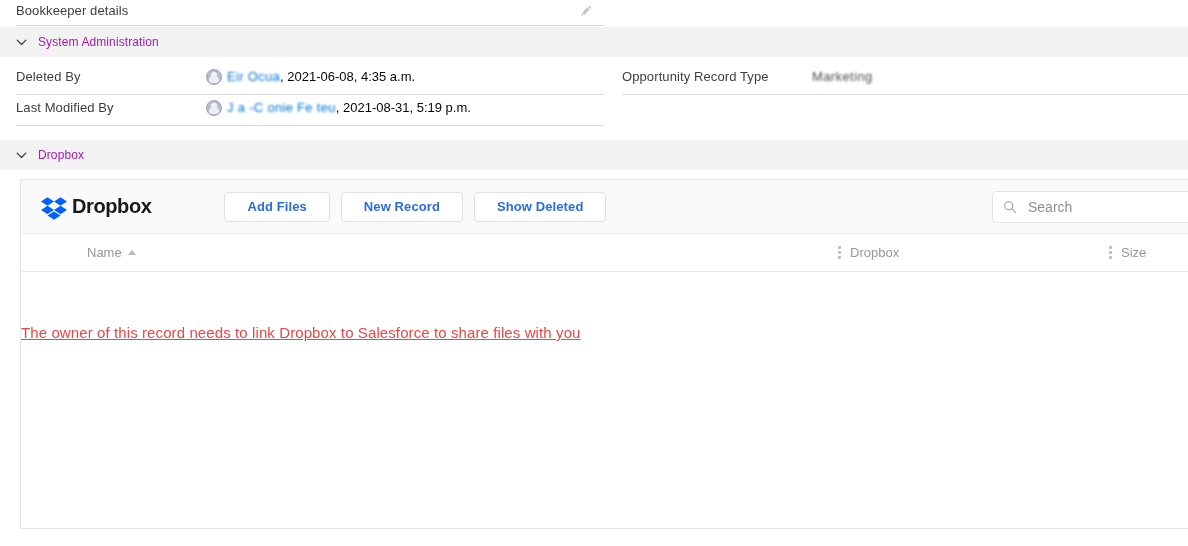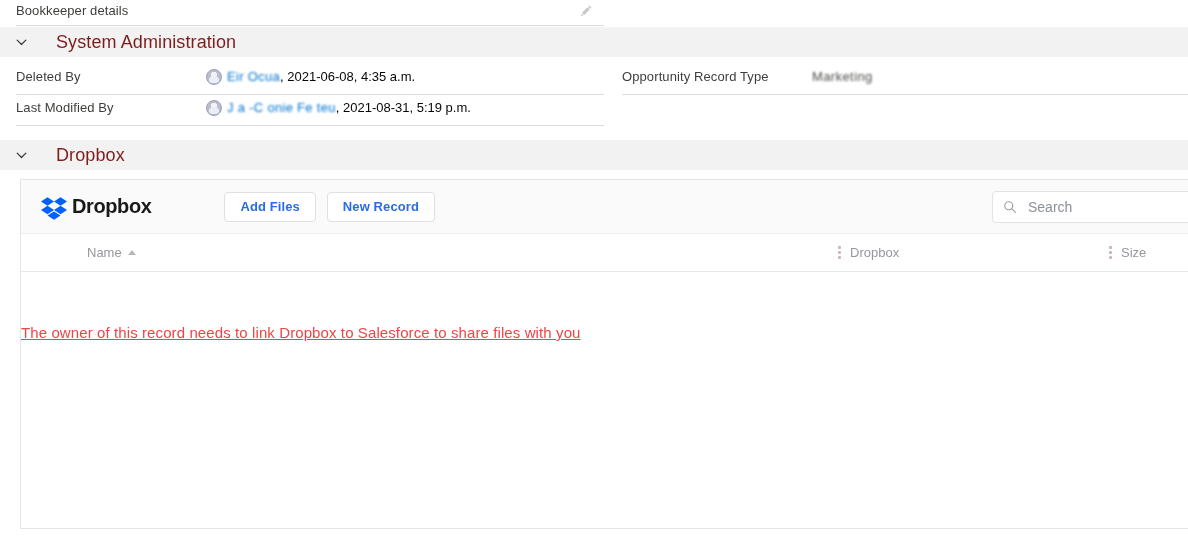--- a/index.html
+++ b/index.html
@@ -68,23 +68,23 @@
   .section-header .chev {
     width: 22px;
     height: 22px;
     display: flex;
     align-items: center;
     justify-content: center;
     flex: 0 0 auto;
   }
   .section-header .chev svg { display: block; }
   .section-header .title {
-    font-size: 18px;
-    color: #7f1d1d;
-    margin-left: 24px;
+    font-size: 12px;
+    color: #a21caf;
+    margin-left: 6px;
     letter-spacing: .1px;
   }
 
   
   .fields {
     display: flex;
     padding-top: 6px;
   }
   .fields-col {
     width: 604px;
@@ -203,21 +203,21 @@
   }
   .db-btn {
     font-family: "Liberation Sans", sans-serif;
     font-size: 13px;
     font-weight: bold;
     color: #2b6be5;
     background: #ffffff;
     border: 1px solid #e0e0e0;
     border-radius: 4px;
     height: 30px;
-    padding: 0 15px;
+    padding: 0 22px;
     cursor: pointer;
     letter-spacing: .1px;
     white-space: nowrap;
   }
   .db-search {
     margin-left: auto;
     display: flex;
     align-items: center;
     height: 32px;
     width: 240px;
@@ -382,20 +382,21 @@
               <path d="M8 26.5l8 5.2 8-5.2-8-5.1z"></path>
             </g>
           </svg>
         </span>
         <span class="wordmark">Dropbox</span>
       </div>
 
       <div class="db-actions">
         <button class="db-btn">Add Files</button>
         <button class="db-btn">New Record</button>
+        <button class="db-btn">Show Deleted</button>
       </div>
 
       <div class="db-search">
         <span>
           <svg width="14" height="14" viewBox="0 0 16 16" aria-hidden="true">
             <circle cx="6.6" cy="6.6" r="4.6" fill="none" stroke="#9a9ea6" stroke-width="1.3"></circle>
             <path d="M10.2 10.2L14.2 14.2" stroke="#9a9ea6" stroke-width="1.3" stroke-linecap="round"></path>
           </svg>
         </span>
         <input type="text" placeholder="Search" style="">

